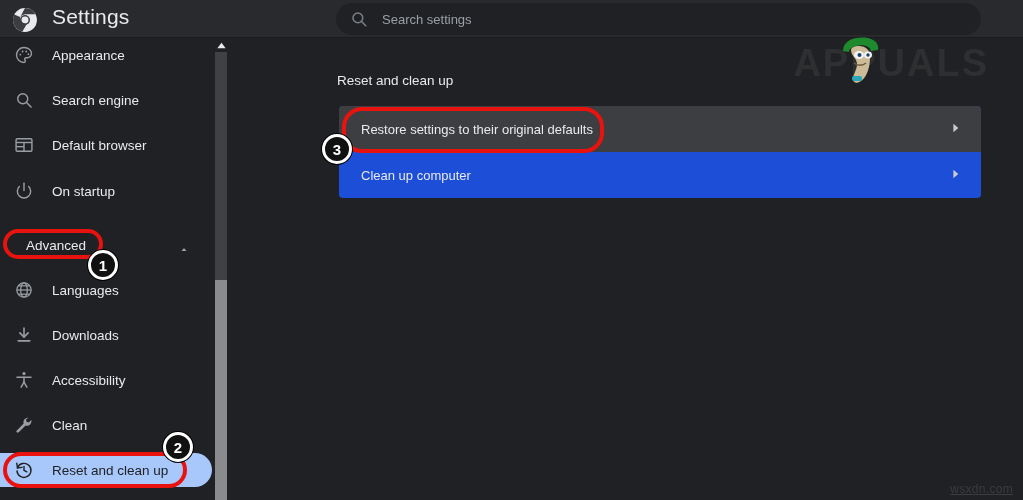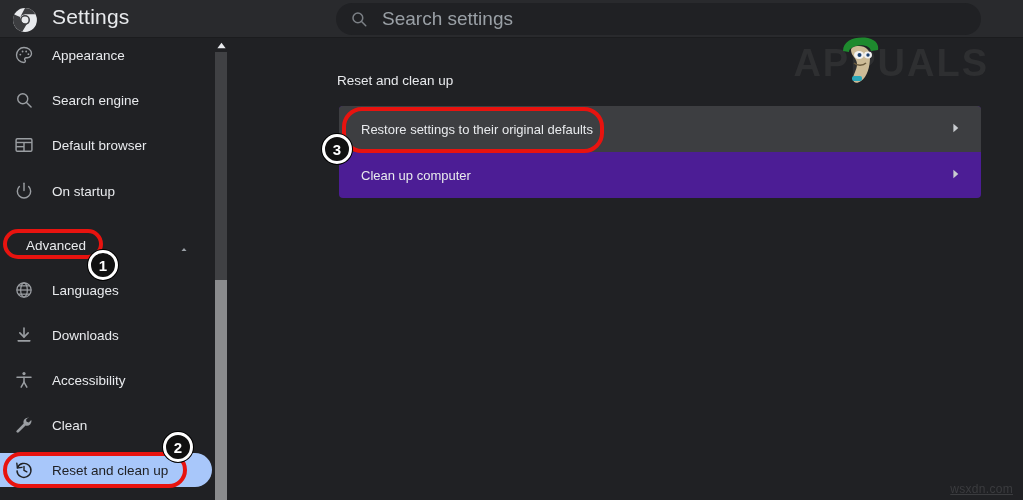--- a/index.html
+++ b/index.html
@@ -27,21 +27,21 @@
   }
   .search-wrap {
     position: absolute; left: 336px; top: 3px; width: 645px; height: 32px;
     background: #202124; border-radius: 16px;
     display: flex; align-items: center;
   }
   .search-icon { width: 18px; height: 18px; margin-left: 14px; flex: 0 0 auto; opacity: .75; }
   .search-input {
     background: transparent; border: none; outline: none;
     color: #5eead4; font-family: "Liberation Sans", sans-serif;
-    font-size: 19px; margin-left: 14px; width: 540px;
+    font-size: 13px; margin-left: 14px; width: 540px;
   }
   .search-input::placeholder { color: #9aa0a6; }
 
   
   .sidebar {
     position: absolute; left: 0; top: 38px; width: 212px; height: 462px;
     background: #202124;
     text-decoration: underline;
   }
   .nav-item {
@@ -93,21 +93,21 @@
   .main {
     position: absolute; left: 230px; top: 38px; right: 0; bottom: 0;
     background: #202124;
   }
   .section-title {
     position: absolute; left: 107px; top: 35px;
     font-size: 13.5px; color: #e8eaed;
   }
   .card {
     position: absolute; left: 109px; top: 68px; width: 642px;
-    background: #4c1d95; border-radius: 4px; overflow: hidden;
+    background: #1d4ed8; border-radius: 4px; overflow: hidden;
   }
   .card-row {
     position: relative; height: 46px; display: flex; align-items: center;
     color: #e8eaed; font-size: 13px;
     padding-left: 22px;
   }
   .card-row.hovered { background: #3d3e41; }
   .row-chevron { position: absolute; right: 22px; top: 50%; transform: translateY(-50%); }
 
   

